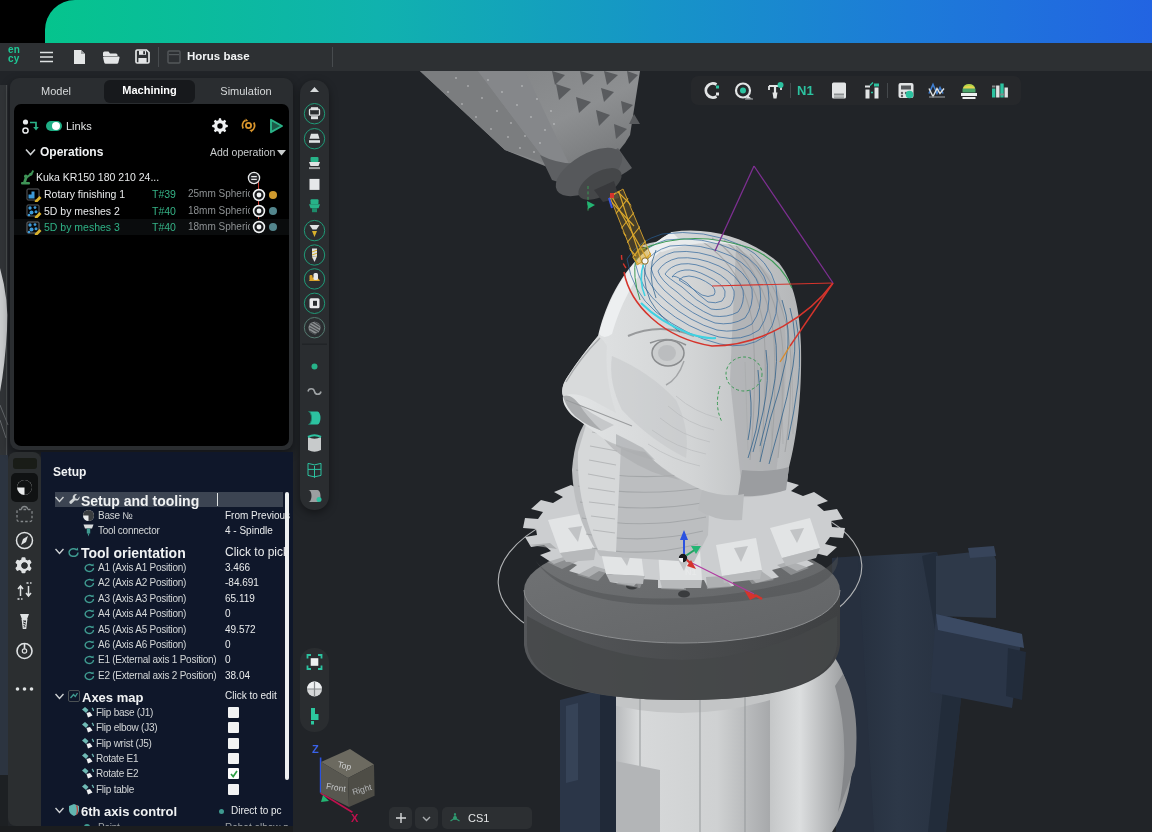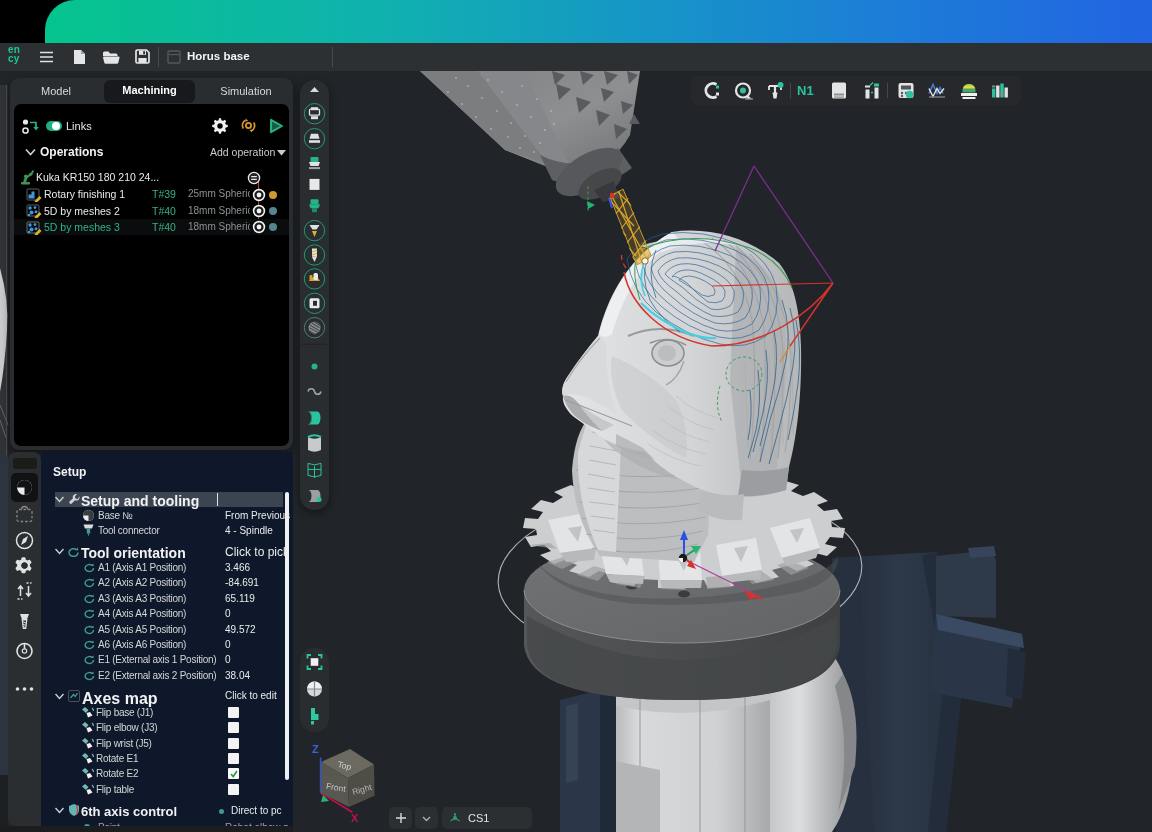--- a/index.html
+++ b/index.html
@@ -799,21 +799,21 @@
         <span class="val">38.04</span>
       </div>
 
 <svg class="abs" style="left:14px;top:241px" width="9" height="7" viewBox="0 0 9 7">
         <path d="M0.5 1 l4 4.5 4-4.5" fill="none" stroke="#cfd2d4" stroke-width="1.4"></path>
       </svg>
 <svg class="abs" style="left:27px;top:238px" width="12" height="12" viewBox="0 0 12 12">
         <rect x="0.5" y="0.5" width="11" height="11" rx="1.5" fill="none" stroke="#4b5154"></rect>
         <path d="M2.5 8 l3-3.5 1.8 2 2.2-3.5" fill="none" stroke="#3f9a90" stroke-width="1.3"></path>
       </svg>
-<div class="txt" style="left:41px;top:238px;font-size:16px;font-weight:bold;color:#f0f2f3">Axes map</div>
+<div class="txt" style="left:41px;top:238px;font-size:13px;font-weight:bold;color:#f0f2f3">Axes map</div>
 <div class="txt" style="left:184px;top:238px;font-size:10px;color:#e9ebec">Click to edit</div>
 <div class="srow" style="top:252.9px">
         <svg class="abs" style="left:34px;top:1px" width="14" height="14" viewBox="0 0 14 14">
           <path d="M1 3.5 l3-2.5 3.5 3-2.5 3z" fill="#6fbab5"></path>
           <path d="M5.5 7 l3.5-1 2.5 3.5-4.5 2z" fill="#f0f2f3"></path>
           <path d="M11 2 a4 4 0 0 1 1.5 3" fill="none" stroke="#6fbab5" stroke-width="1.2"></path>
         </svg>
         <span class="lbl" style="left:49px">Flip base (J1)</span>
         <span class="chk"></span>
       </div>

